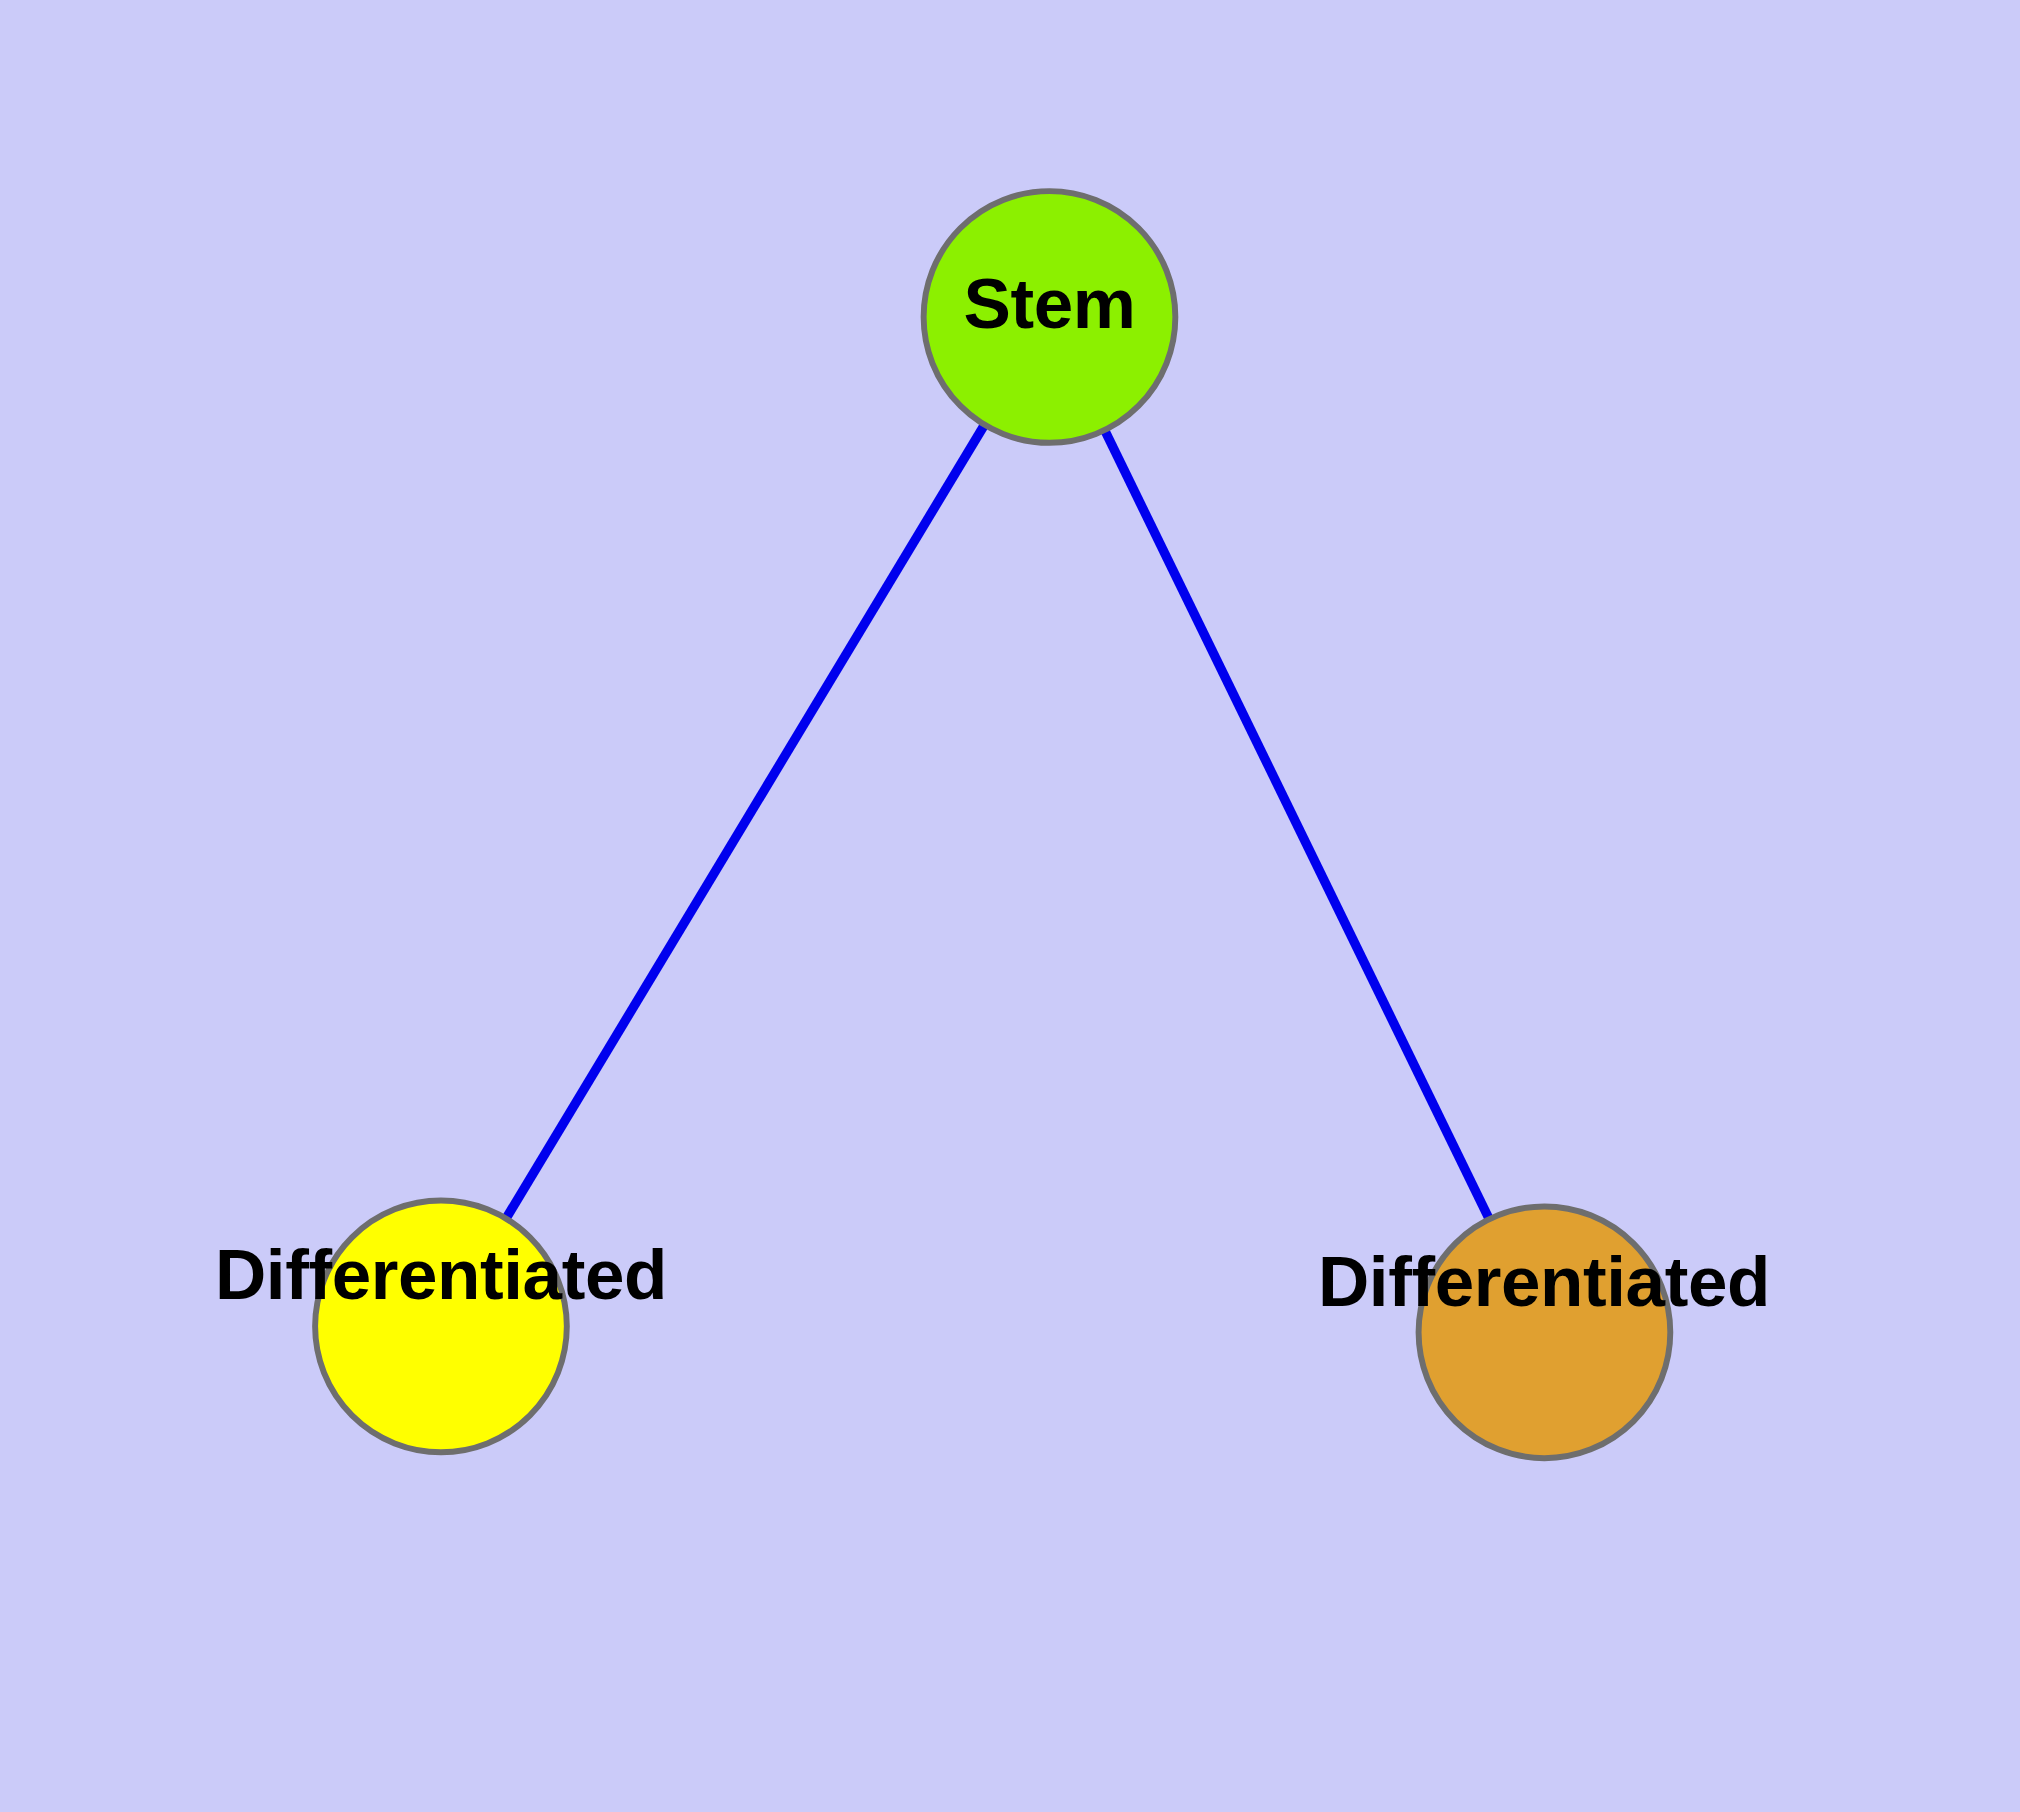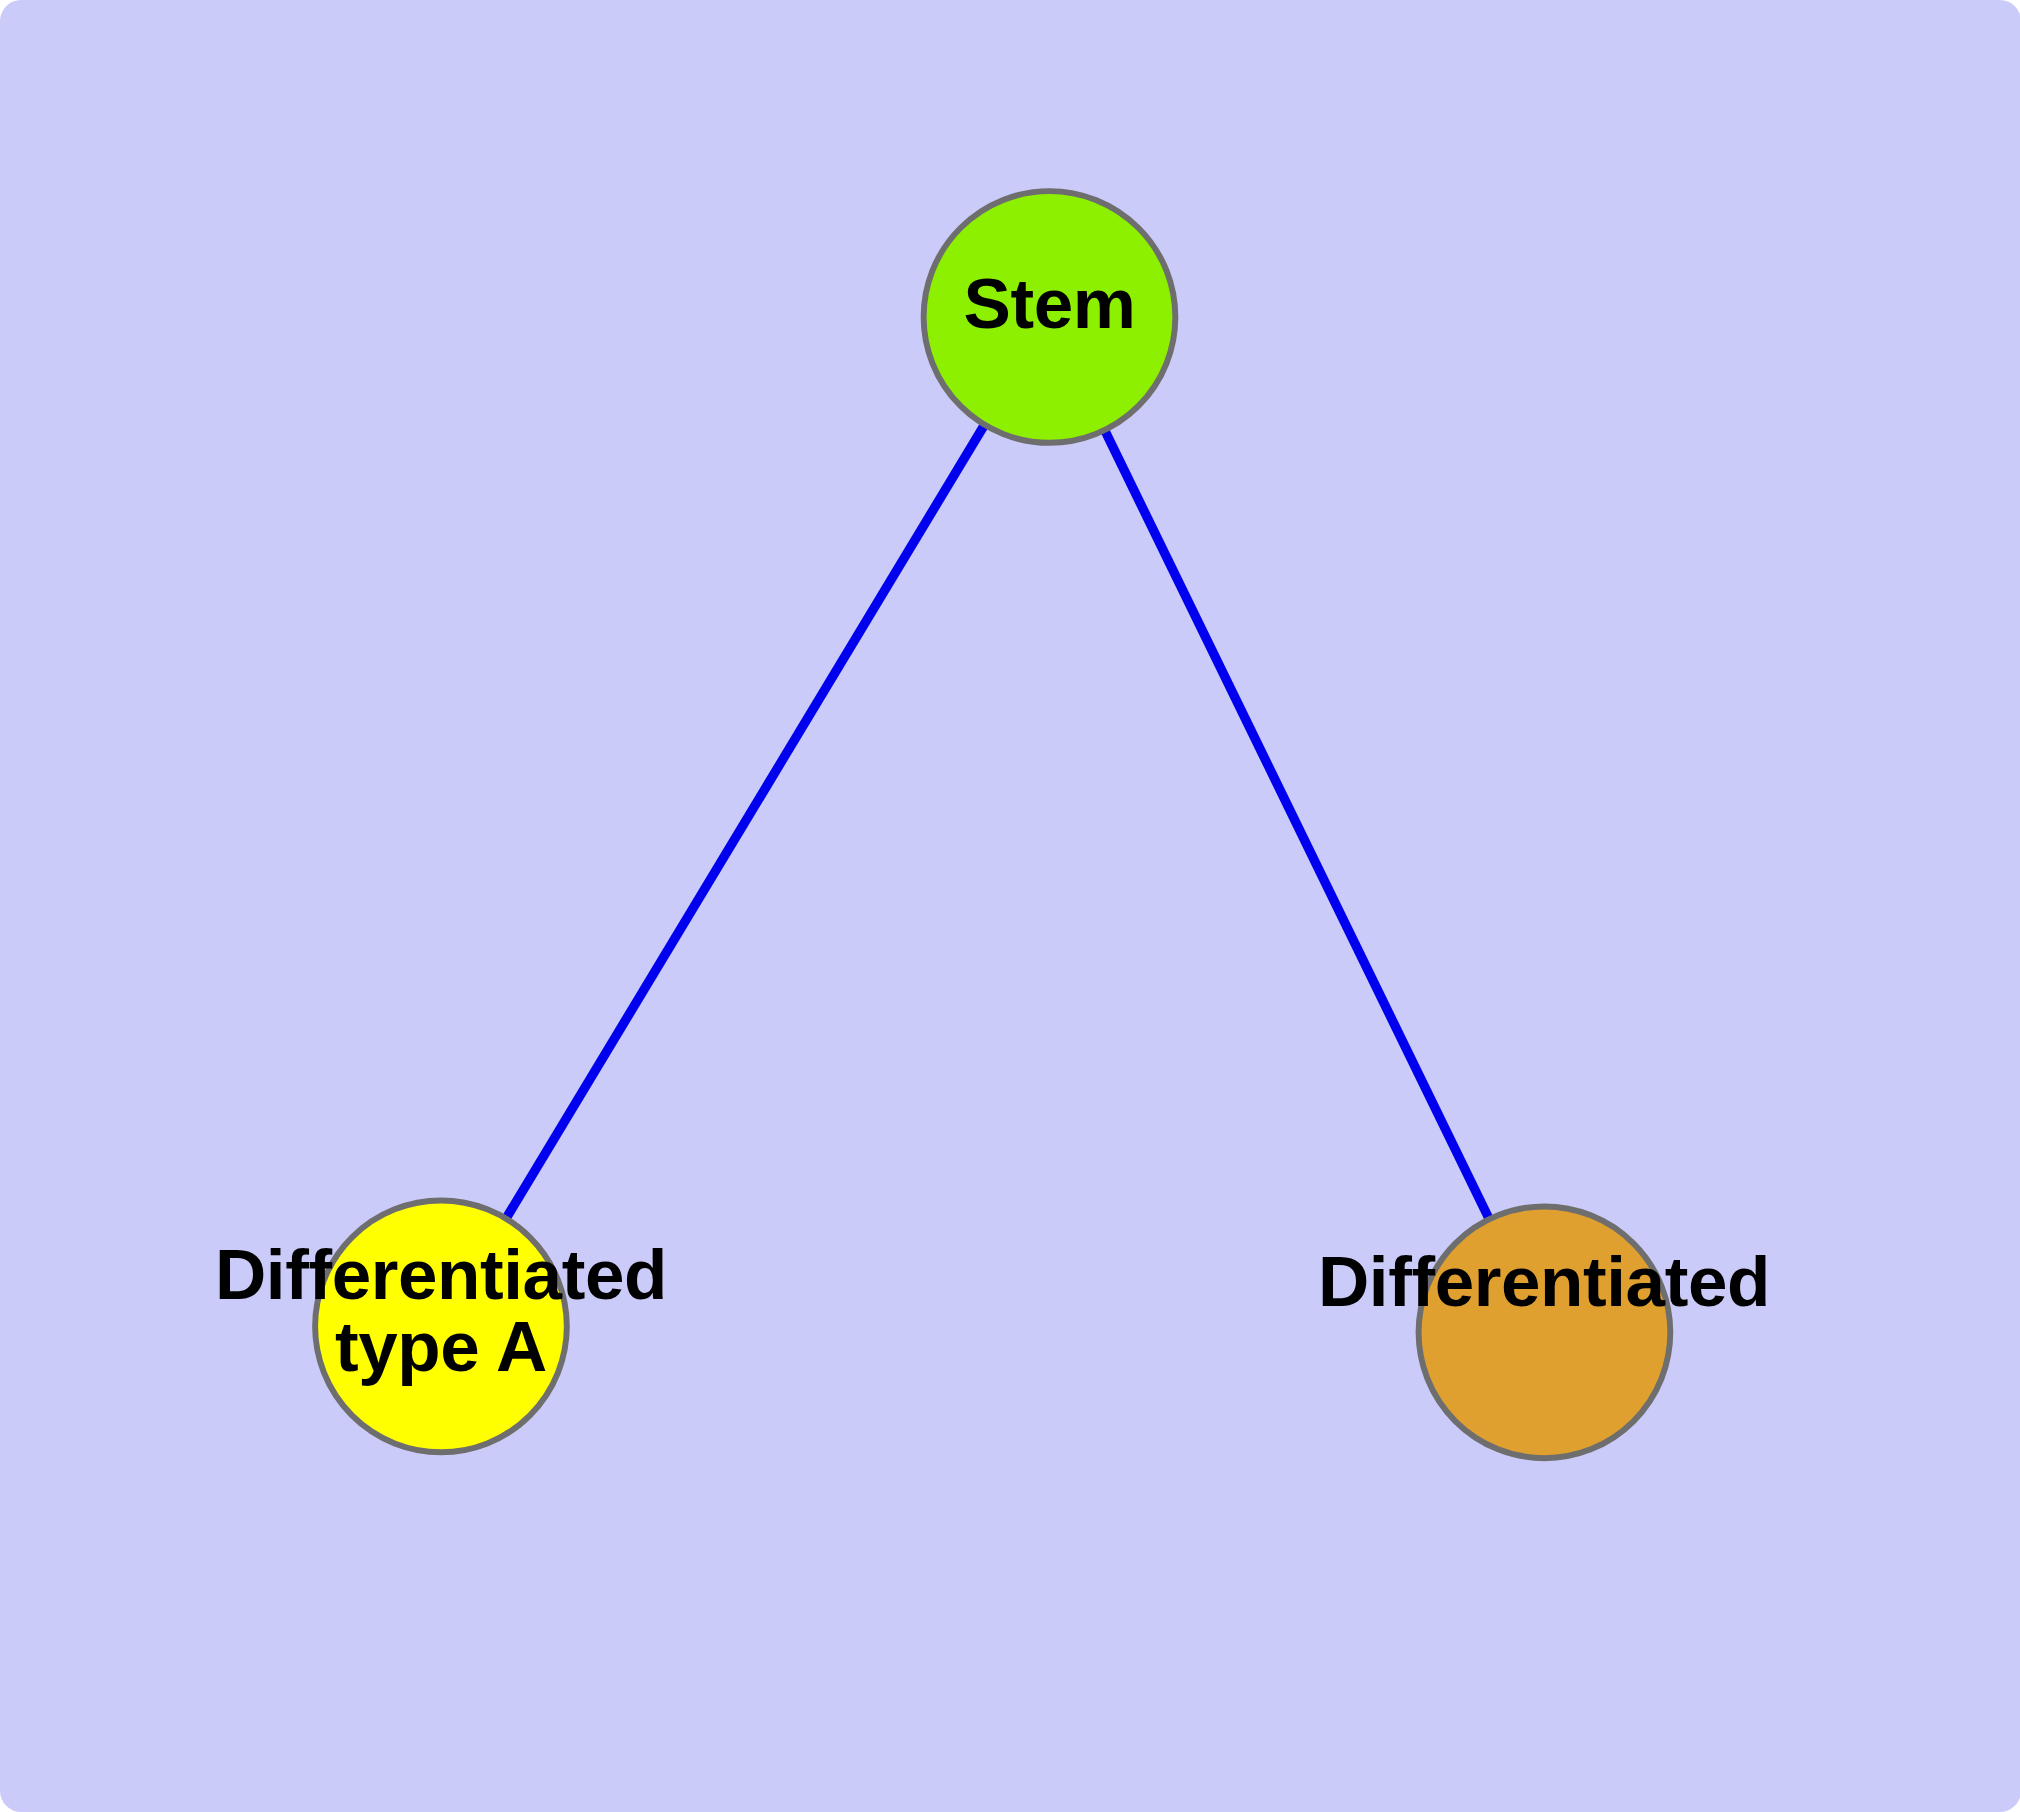--- a/index.html
+++ b/index.html
@@ -11,21 +11,20 @@
     width: 2021px;
     height: 1812px;
     overflow: hidden;
     font-family: "Liberation Sans", sans-serif;
   }
   #graph-canvas {
     position: relative;
     width: 2021px;
     height: 1812px;
     background: #cbcbf9;
-    border-radius: 21px;
   }
   #graph-svg {
     position: absolute;
     left: 0;
     top: 0;
     width: 2021px;
     height: 1812px;
     display: block;
   }
   .node-label {
@@ -71,18 +70,18 @@
     <g>
       <circle cx="1238" cy="374" r="148.5" fill="#8cf000" stroke="#6e6e6e" stroke-width="7"></circle>
       <circle cx="520" cy="1565" r="148.5" fill="#ffff00" stroke="#6e6e6e" stroke-width="7"></circle>
       <circle cx="1822" cy="1572" r="148.5" fill="#e0a030" stroke="#6e6e6e" stroke-width="7"></circle>
     </g>
 
   </svg>
 
   <div class="node-label" id="label-stem" style="color: rgb(0, 0, 0);"><span>Stem</span></div>
 
-  <div class="node-label" id="label-diff-a" style="color: rgb(0, 0, 0);"><span>Differentiated</span><br><span>type A</span></div>
+  <div class="node-label" id="label-diff-a" style="color: rgb(0, 0, 0);"><span>Differentiated</span><br></div>
 
   <div class="node-label" id="label-diff-b" style="color: rgb(0, 0, 0);"><span>Differentiated</span><br></div>
 
 </div>
 
 
 </body></html>

